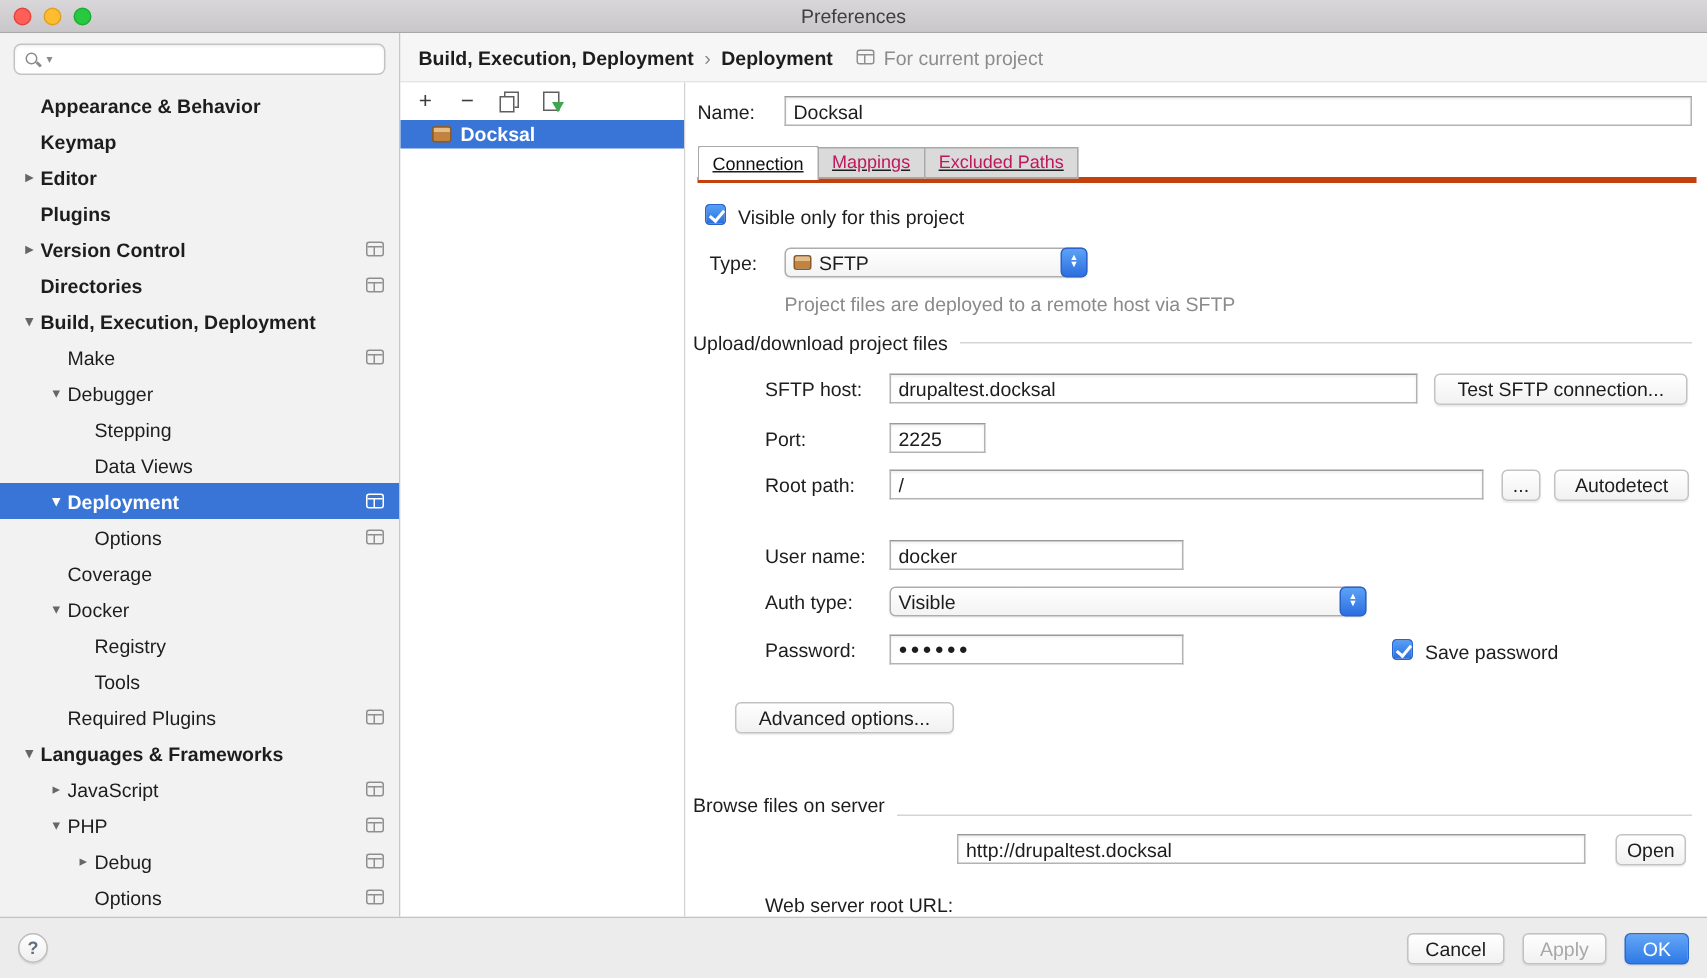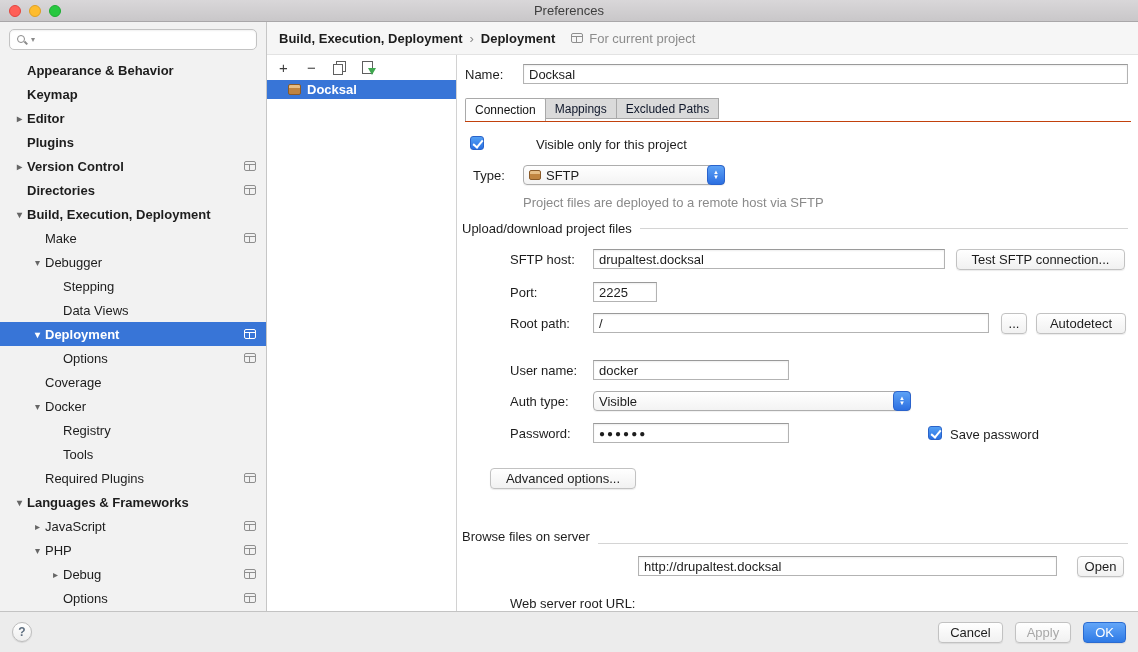--- a/index.html
+++ b/index.html
@@ -81,22 +81,22 @@
   .cb::after { content: ''; position: absolute; left: 4px; top: 1px; width: 4px; height: 8px; border: solid #fff; border-width: 0 2px 2px 0; transform: rotate(40deg); }
 
   .mac-select { position: absolute; top: 0; height: 20px; border: 1px solid #adadad; border-radius: 4px; background: linear-gradient(#ffffff, #f3f3f3); display: flex; align-items: center; gap: 5px; padding: 0 22px 0 5px; box-shadow: 0 1px 1px rgba(0,0,0,.06); }
   .sel-stepper { position: absolute; right: -1px; top: -1px; bottom: -1px; width: 18px; border-radius: 4px; background: linear-gradient(#5da2f6, #2c6fe1); border: 1px solid #2a63cc; display: flex; flex-direction: column; align-items: center; justify-content: center; color: #fff; }
   .sel-stepper i { font-style: normal; font-size: 6px; line-height: 5px; }
 
   .hint { position: absolute; top: 0; color: #8a8a8a; }
   .section { position: absolute; display: flex; align-items: center; white-space: nowrap; color: #1d1d1d; }
   .section::after { content: ''; flex: 1; height: 1px; background: #d4d4d4; margin-left: 8px; }
 
-  .tabbar { position: absolute; height: 24px; display: flex; align-items: flex-start; border-bottom: 1px solid #c2410c; }
-  .tab { height: 21px; display: flex; align-items: center; padding: 0 9px; background: #dadada; border: 1px solid #a9a9a9; margin-right: -1px; font-size: 12px; color: #0f172a; }
+  .tabbar { position: absolute; height: 24px; display: flex; align-items: center; border-bottom: 4px solid #c2410c; text-decoration: underline; }
+  .tab { height: 21px; display: flex; align-items: center; padding: 0 9px; background: #dadada; border: 1px solid #a9a9a9; margin-right: -1px; font-size: 12px; color: #be185d; }
   .tab.active { height: 23px; background: #fff; border-bottom: none; margin-bottom: -1px; border-radius: 2px 2px 0 0; position: relative; z-index: 2; color: #111; }
 
   
   .footer { height: 41px; background: #ececec; border-top: 1px solid #c3c3c3; display: flex; align-items: center; padding: 0 12px; }
   .help-btn { width: 20px; height: 20px; border-radius: 50%; background: linear-gradient(#fff, #eee); border: 1px solid #bdbdbd; display: flex; align-items: center; justify-content: center; color: #5f6f80; font-size: 12px; font-weight: bold; box-shadow: 0 1px 1px rgba(0,0,0,.1); }
   .footer-actions { margin-left: auto; display: flex; gap: 12px; }
   .footer .btn { position: static; }
   .btn.w-cancel { min-width: 62px; }
   .btn.w-apply { min-width: 50px; }
   .btn.w-ok { min-width: 42px; }
@@ -270,21 +270,21 @@
           </div>
 
           <div class="tabbar" style="top:43px; left:8px; right:7px;">
               <div class="tab active">Connection</div>
               <div class="tab">Mappings</div>
               <div class="tab">Excluded Paths</div>
             </div>
 
           <div class="row" style="top:81px; height:16px;">
             <span class="cb" style="left:13px; top:0;"></span>
-            <span class="flabel" style="left:35px; top:1px;margin-left:44px;">Visible only for this project</span>
+            <span class="flabel" style="left:35px; top:1px;">Visible only for this project</span>
           </div>
 
           <div class="row" style="top:110px; height:21px;">
             <span class="flabel" style="left:16px;">Type:</span>
             <div class="mac-select" style="left:66px; width:202px;">
               <span class="sftp-icon small"></span>
               <span>SFTP</span>
               <span class="sel-stepper">
                   <i>▲</i>
                   <i>▼</i>

